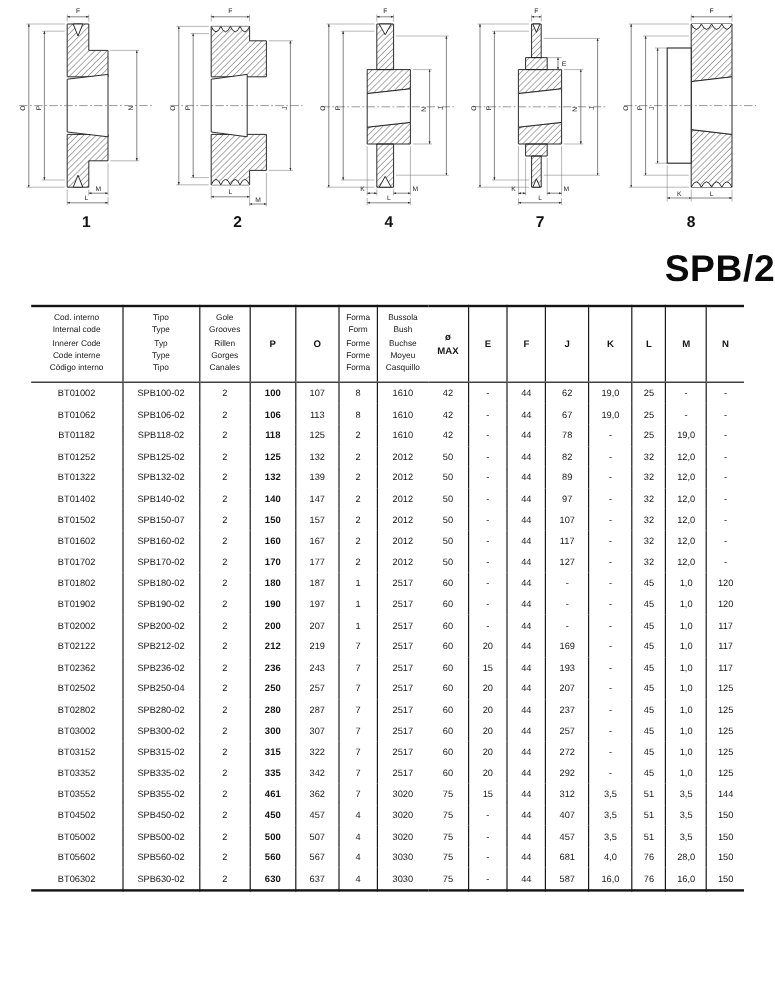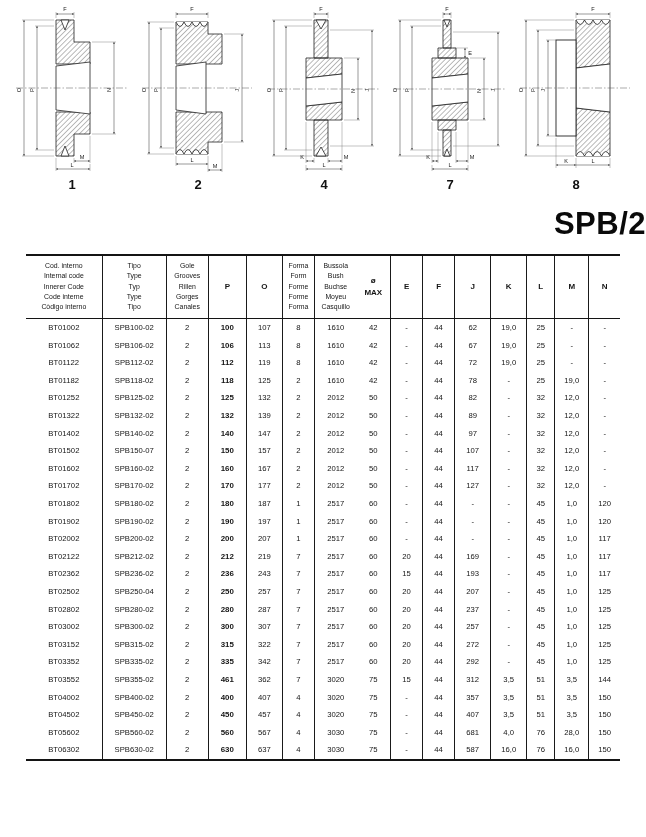--- a/index.html
+++ b/index.html
@@ -395,37 +395,20 @@
         <td class="c7">42</td>
         <td class="c8 vrh">-</td>
         <td class="c9 vr">44</td>
         <td class="c10 vr">67</td>
         <td class="c11 vr">19,0</td>
         <td class="c12 vr">25</td>
         <td class="c13 vr">-</td>
         <td class="c14 vr">-</td>
       </tr>
       <tr>
-        <td class="c0">BT01122</td>
-        <td class="c1 vr">SPB112-02</td>
-        <td class="c2 vr">2</td>
-        <td class="c3 vr">112</td>
-        <td class="c4 vr">119</td>
-        <td class="c5 vr">8</td>
-        <td class="c6 vr">1610</td>
-        <td class="c7">42</td>
-        <td class="c8 vrh">-</td>
-        <td class="c9 vr">44</td>
-        <td class="c10 vr">72</td>
-        <td class="c11 vr">19,0</td>
-        <td class="c12 vr">25</td>
-        <td class="c13 vr">-</td>
-        <td class="c14 vr">-</td>
-      </tr>
-      <tr>
         <td class="c0">BT01182</td>
         <td class="c1 vr">SPB118-02</td>
         <td class="c2 vr">2</td>
         <td class="c3 vr">118</td>
         <td class="c4 vr">125</td>
         <td class="c5 vr">2</td>
         <td class="c6 vr">1610</td>
         <td class="c7">42</td>
         <td class="c8 vrh">-</td>
         <td class="c9 vr">44</td>
@@ -718,54 +701,54 @@
         <td class="c7">75</td>
         <td class="c8 vrh">15</td>
         <td class="c9 vr">44</td>
         <td class="c10 vr">312</td>
         <td class="c11 vr">3,5</td>
         <td class="c12 vr">51</td>
         <td class="c13 vr">3,5</td>
         <td class="c14 vr">144</td>
       </tr>
       <tr>
-        <td class="c0">BT04002</td>
-        <td class="c1 vr">SPB400-02</td>
-        <td class="c2 vr">2</td>
-        <td class="c3 vr">400</td>
-        <td class="c4 vr">407</td>
-        <td class="c5 vr">4</td>
-        <td class="c6 vr">3020</td>
-        <td class="c7">75</td>
-        <td class="c8 vrh">-</td>
-        <td class="c9 vr">44</td>
-        <td class="c10 vr">357</td>
-        <td class="c11 vr">3,5</td>
-        <td class="c12 vr">51</td>
-        <td class="c13 vr">3,5</td>
-        <td class="c14 vr">150</td>
-      </tr>
-      <tr>
         <td class="c0">BT04502</td>
         <td class="c1 vr">SPB450-02</td>
         <td class="c2 vr">2</td>
         <td class="c3 vr">450</td>
         <td class="c4 vr">457</td>
         <td class="c5 vr">4</td>
         <td class="c6 vr">3020</td>
         <td class="c7">75</td>
         <td class="c8 vrh">-</td>
         <td class="c9 vr">44</td>
         <td class="c10 vr">407</td>
         <td class="c11 vr">3,5</td>
         <td class="c12 vr">51</td>
         <td class="c13 vr">3,5</td>
         <td class="c14 vr">150</td>
       </tr>
       <tr>
+        <td class="c0">BT05002</td>
+        <td class="c1 vr">SPB500-02</td>
+        <td class="c2 vr">2</td>
+        <td class="c3 vr">500</td>
+        <td class="c4 vr">507</td>
+        <td class="c5 vr">4</td>
+        <td class="c6 vr">3020</td>
+        <td class="c7">75</td>
+        <td class="c8 vrh">-</td>
+        <td class="c9 vr">44</td>
+        <td class="c10 vr">457</td>
+        <td class="c11 vr">3,5</td>
+        <td class="c12 vr">51</td>
+        <td class="c13 vr">3,5</td>
+        <td class="c14 vr">150</td>
+      </tr>
+      <tr>
         <td class="c0">BT05602</td>
         <td class="c1 vr">SPB560-02</td>
         <td class="c2 vr">2</td>
         <td class="c3 vr">560</td>
         <td class="c4 vr">567</td>
         <td class="c5 vr">4</td>
         <td class="c6 vr">3030</td>
         <td class="c7">75</td>
         <td class="c8 vrh">-</td>
         <td class="c9 vr">44</td>

